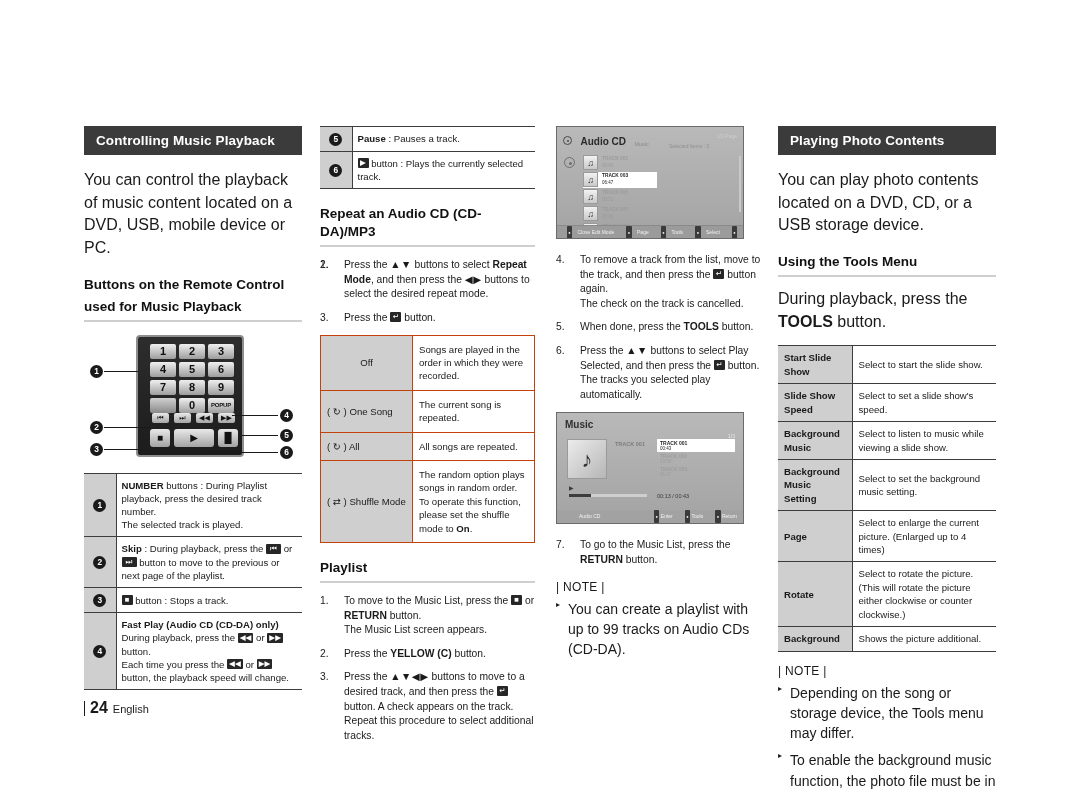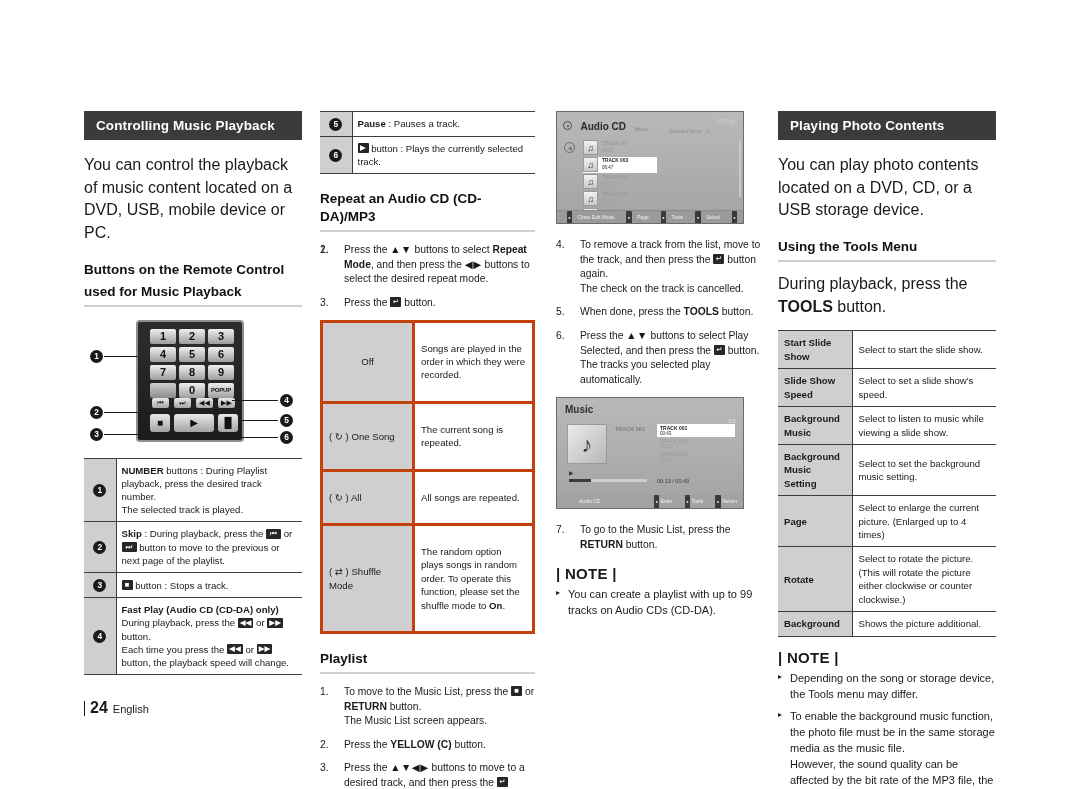--- a/index.html
+++ b/index.html
@@ -7,21 +7,21 @@
   body {
     width:1080px; height:789px;
     background:#ffffff;
     font-family:"Liberation Sans", sans-serif;
     color:#1a1a1a;
     overflow:hidden;
   }
   .page { position:relative; width:1080px; height:789px; }
 
   
-  .col { position:absolute; top:111px; }
+  .col { position:absolute; top:126px; }
   #col1 { left:84px;  width:218px; }
   #col2 { left:320px; width:215px; }
   #col3 { left:556px; width:210px; }
   #col4 { left:778px; width:218px; }
 
   
   .sec-head {
     background:#3b3b3b; color:#fff;
     font-size:13.5px; font-weight:bold;
     padding:7px 0 7px 12px;
@@ -61,34 +61,34 @@
     display:inline-block; background:#262626; color:#fff;
     font-size:7.6px; line-height:10px; height:10px; min-width:15px;
     padding:0 2px; text-align:center; vertical-align:middle;
     border-radius:1px; position:relative; top:-1px;
   }
   .kb.sq { min-width:11px; }
   .arrows { letter-spacing:.5px; }
 
   
   table.rep { border-collapse:collapse; width:100%; font-size:9.6px; }
-  table.rep td { border:3px solid #c2410c; padding:19px 6px; vertical-align:middle; line-height:1.4; }
+  table.rep td { border:1px solid #c2410c; padding:7px 6px; vertical-align:middle; line-height:1.4; }
   td.repname { background:#cfcfcf; width:92px; text-align:center; }
   td.repname.left { text-align:left; }
 
   
   table.tools { border-collapse:collapse; width:100%; font-size:9.6px; }
   table.tools td { border-bottom:1px solid #3d3d3d; padding:5px 6px; vertical-align:middle; line-height:1.4; }
   table.tools tr:first-child td { border-top:1px solid #3d3d3d; }
   td.toolname { background:#cfcfcf; width:74px; font-weight:bold; border-right:1px solid #3d3d3d; }
 
   
-  .note-title { font-size:15px; font-weight:bold; letter-spacing:.3px; margin:12px 0 5px 0; }
+  .note-title { font-size:12px; font-weight:normal; letter-spacing:.3px; margin:12px 0 5px 0; }
   ul.note { list-style:none; margin:0; padding:0; }
-  ul.note li { position:relative; padding-left:12px; font-size:11px; line-height:1.45; margin-bottom:7px; }
+  ul.note li { position:relative; padding-left:12px; font-size:14px; line-height:1.45; margin-bottom:7px; }
   ul.note li:before { content:"\25B8"; position:absolute; left:0; top:0px; font-size:8px; }
 
   
   .remote-wrap { position:relative; height:128px; margin:2px 0 12px 0; }
   .remote {
     position:absolute; left:52px; top:2px; width:108px; height:122px;
     background:linear-gradient(180deg,#2d2d2d,#1c1c1c);
     border:2px solid #8e8e8e; border-radius:4px;
   }
   .keypad { position:absolute; left:12px; top:7px; width:84px; }

